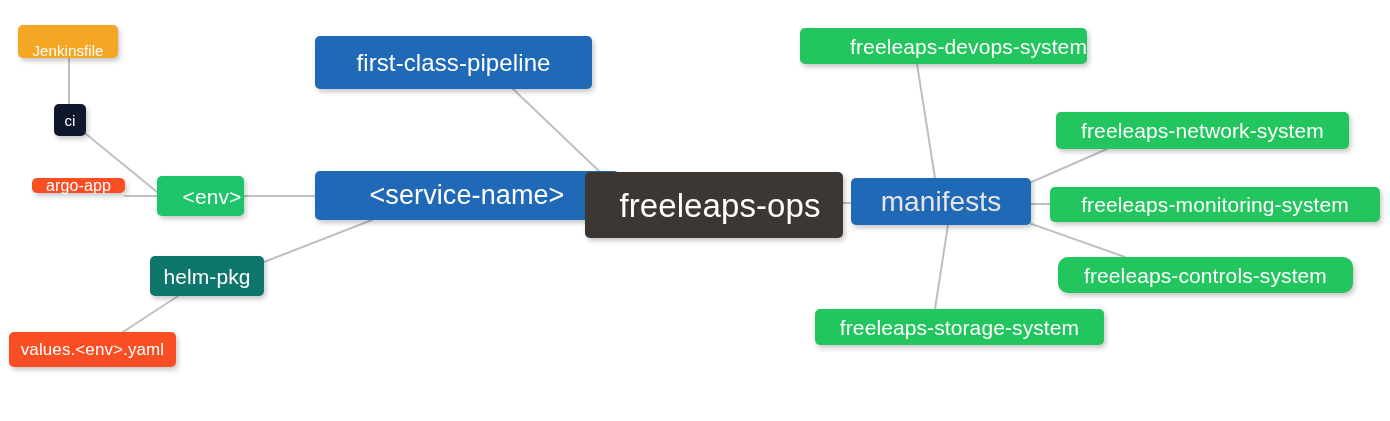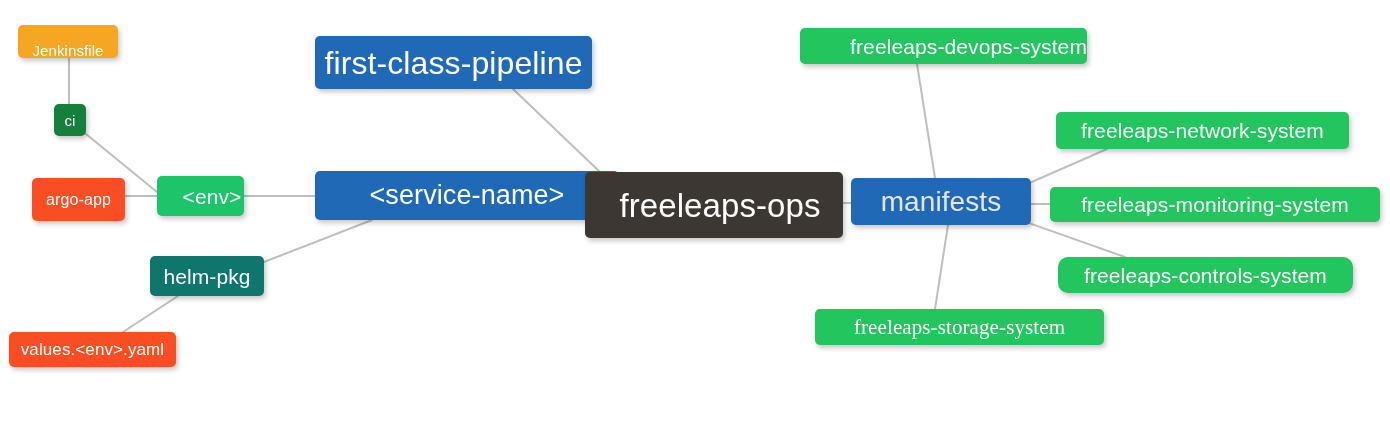--- a/index.html
+++ b/index.html
@@ -64,36 +64,36 @@
       <line x1="935" y1="178" x2="917" y2="64" stroke="#bfbfbf" stroke-width="2" stroke-linecap="round"></line>
       <line x1="1009" y1="192" x2="1107" y2="149" stroke="#bfbfbf" stroke-width="2" stroke-linecap="round"></line>
       <line x1="1009" y1="204" x2="1050" y2="204" stroke="#bfbfbf" stroke-width="2" stroke-linecap="round"></line>
       <line x1="1009" y1="216" x2="1125" y2="257" stroke="#bfbfbf" stroke-width="2" stroke-linecap="round"></line>
       <line x1="948" y1="225" x2="935" y2="309" stroke="#bfbfbf" stroke-width="2" stroke-linecap="round"></line>
     </svg>
   <div id="node-layer">
       <div class="node" style="left: 18px; top: 25px; width: 100px; height: 33px; background: rgb(245, 166, 35); font-size: 15px; border-radius: 5px; color: rgb(255, 255, 255); align-items: flex-end;">
         <span class="node-label">Jenkinsfile</span>
       </div>
-      <div class="node" style="left: 54px; top: 104px; width: 32px; height: 32px; background: #15803d; font-size: 15px; border-radius: 5px; color: rgb(255, 255, 255);">
+      <div class="node" style="left: 54px; top: 104px; width: 32px; height: 32px; background: #0f172a; font-size: 15px; border-radius: 5px; color: rgb(255, 255, 255);">
         <span class="node-label">ci</span>
       </div>
-      <div class="node" style="left: 32px; top: 178px; width: 93px; height: 43px; background: rgb(249, 78, 35); font-size: 16px; border-radius: 5px; color: rgb(255, 255, 255);">
+      <div class="node" style="left: 32px; top: 178px; width: 93px; height: 15px; background: rgb(249, 78, 35); font-size: 16px; border-radius: 5px; color: rgb(255, 255, 255);">
         <span class="node-label">argo-app</span>
       </div>
       <div class="node" style="left: 157px; top: 176px; width: 87px; height: 40px; background: rgb(30, 196, 106); font-size: 21px; border-radius: 5px; color: rgb(255, 255, 255); padding-left: 23px;">
         <span class="node-label">&lt;env&gt;</span>
       </div>
       <div class="node" style="left: 150px; top: 256px; width: 114px; height: 40px; background: #0f766e; font-size: 21px; border-radius: 5px; color: rgb(255, 255, 255);">
         <span class="node-label">helm-pkg</span>
       </div>
       <div class="node" style="left: 9px; top: 332px; width: 167px; height: 35px; background: rgb(249, 78, 35); font-size: 17px; border-radius: 5px; color: rgb(255, 255, 255);">
         <span class="node-label">values.&lt;env&gt;.yaml</span>
       </div>
-      <div class="node" style="left: 315px; top: 36px; width: 277px; height: 53px; background: rgb(32, 105, 182); font-size: 32px; border-radius: 5px; color: rgb(255, 255, 255);">
+      <div class="node" style="left: 315px; top: 36px; width: 277px; height: 53px; background: rgb(32, 105, 182); font-size: 24px; border-radius: 5px; color: rgb(255, 255, 255);">
         <span class="node-label">first-class-pipeline</span>
       </div>
       <div class="node" style="left: 315px; top: 171px; width: 304px; height: 49px; background: rgb(32, 105, 182); font-size: 27px; border-radius: 5px; color: rgb(255, 255, 255);">
         <span class="node-label">&lt;service-name&gt;</span>
       </div>
       <div class="node" style="left: 585px; top: 172px; width: 258px; height: 66px; background: rgb(61, 55, 51); font-size: 33px; border-radius: 5px; color: rgb(255, 255, 255); padding-left: 12px;">
         <span class="node-label">freeleaps-ops</span>
       </div>
       <div class="node" style="left: 851px; top: 178px; width: 180px; height: 47px; background: rgb(32, 105, 182); font-size: 28px; border-radius: 5px; color: #e5e5e5;">
         <span class="node-label">manifests</span>
@@ -103,17 +103,17 @@
       </div>
       <div class="node" style="left: 1056px; top: 112px; width: 293px; height: 37px; background: rgb(34, 197, 94); font-size: 21px; border-radius: 5px; color: rgb(255, 255, 255);">
         <span class="node-label">freeleaps-network-system</span>
       </div>
       <div class="node" style="left: 1050px; top: 187px; width: 330px; height: 35px; background: rgb(34, 197, 94); font-size: 21px; border-radius: 5px; color: rgb(255, 255, 255);">
         <span class="node-label">freeleaps-monitoring-system</span>
       </div>
       <div class="node" style="left: 1058px; top: 257px; width: 295px; height: 36px; background: rgb(34, 197, 94); font-size: 21px; border-radius: 10px; color: rgb(255, 255, 255);">
         <span class="node-label">freeleaps-controls-system</span>
       </div>
-      <div class="node" style="left: 815px; top: 309px; width: 289px; height: 36px; background: rgb(34, 197, 94); font-size: 21px; border-radius: 5px; color: rgb(255, 255, 255); font-family: Liberation Serif, serif;">
+      <div class="node" style="left: 815px; top: 309px; width: 289px; height: 36px; background: rgb(34, 197, 94); font-size: 21px; border-radius: 5px; color: rgb(255, 255, 255);">
         <span class="node-label">freeleaps-storage-system</span>
       </div>
     </div>
 </div>
 
 </body></html>

